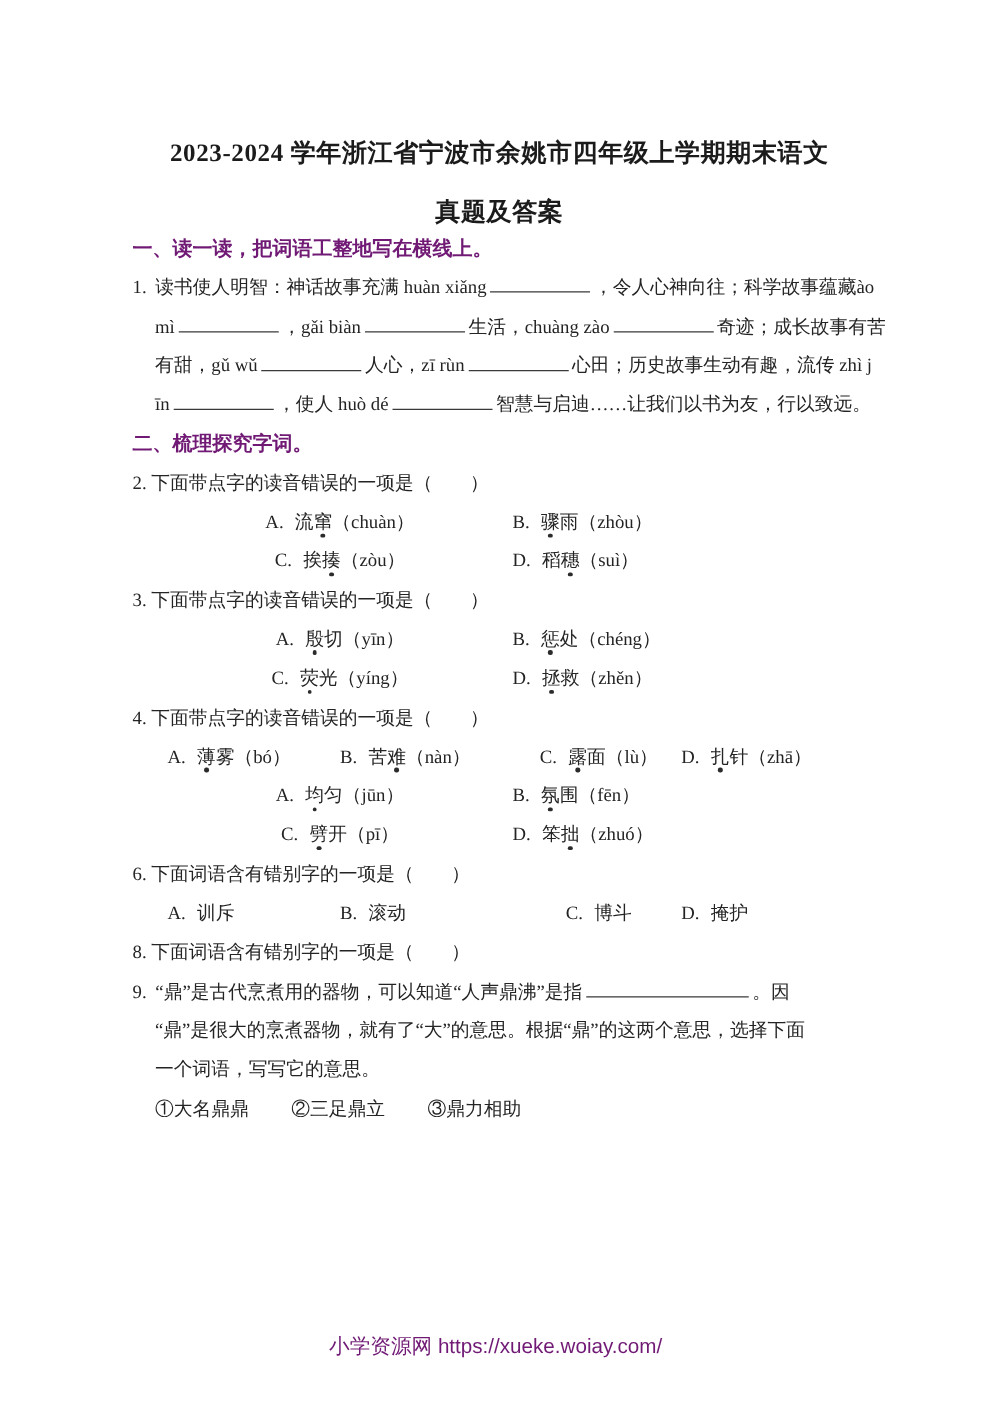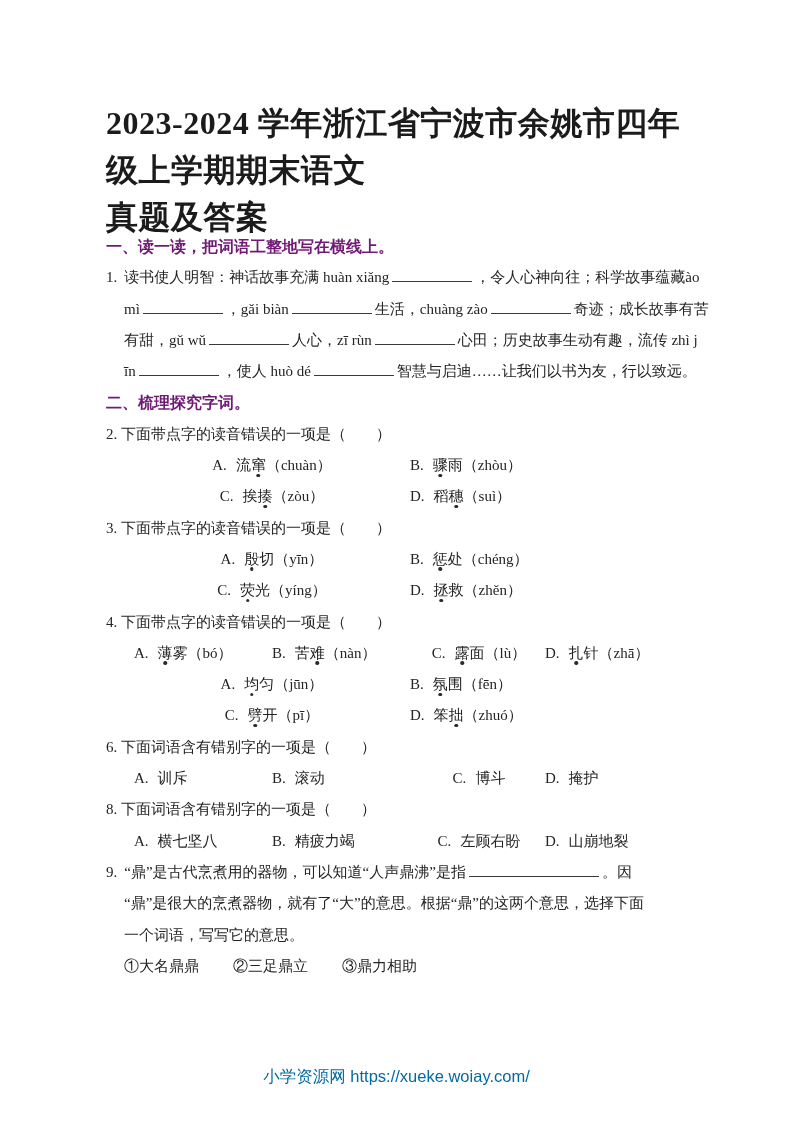--- a/index.html
+++ b/index.html
@@ -7,23 +7,23 @@
   body {
     width: 793px; height: 1122px;
     background: #ffffff;
     font-family: "Liberation Serif", "DejaVu Serif", serif;
     color: #242424;
     position: relative;
     overflow: hidden;
   }
   .doc { padding: 100px 100px 0 106px; }
   .title {
-    text-align: left;
+    text-align: center;
     font-weight: bold;
-    font-size: 32px;
+    font-size: 20px;
     line-height: 47px;
     color: #1b1b1b;
     letter-spacing: 0.5px;
   }
   .content {
     margin-top: -10px;
     font-size: 15px;
     line-height: 31.3px;
     white-space: nowrap;
   }
@@ -57,21 +57,21 @@
     border-radius: 50%;
     background: #2b2b2b;
   }
   .q9items span { margin-right: 34px; }
   .footer {
     position: absolute;
     left: 0; right: 0; top: 1066px;
     text-align: center;
     font-family: "Liberation Sans", "DejaVu Sans", sans-serif;
     font-size: 16.5px;
-    color: #0369a1;
+    color: #701a75;
   }
 </style>
 </head>
 <body>
 
 <div class="doc">
   <div class="title">
     <div>2023-2024 学年浙江省宁波市余姚市四年级上学期期末语文</div>
     <div>真题及答案</div>
   </div>
@@ -150,26 +150,20 @@
       <div class="optrow row4">
         <div class="opt"><span class="olabel">A.</span><span>训斥</span></div>
         <div class="opt"><span class="olabel">B.</span><span>滚动</span></div>
         <div class="opt"><span class="olabel">C.</span><span>博斗</span></div>
         <div class="opt"><span class="olabel">D.</span><span>掩护</span></div>
       </div>
     </div>
 
     <div>
       <div class="qstem">8. 下面词语含有错别字的一项是（　　）</div>
-      <div class="optrow row4">
-        <div class="opt"><span class="olabel">A.</span><span>横七坚八</span></div>
-        <div class="opt"><span class="olabel">B.</span><span>精疲力竭</span></div>
-        <div class="opt"><span class="olabel">C.</span><span>左顾右盼</span></div>
-        <div class="opt"><span class="olabel">D.</span><span>山崩地裂</span></div>
-      </div>
     </div>
 
     <div>
       <div class="pline first">
         <span class="qnum">9.</span><span>“鼎”是古代烹煮用的器物，可以知道“人声鼎沸”是指</span><span class="blank long"></span><span>。因</span>
       </div>
       <div class="pline">“鼎”是很大的烹煮器物，就有了“大”的意思。根据“鼎”的这两个意思，选择下面</div>
       <div class="pline">一个词语，写写它的意思。</div>
       <div class="pline q9items">
         <span>①大名鼎鼎</span><span>②三足鼎立</span><span>③鼎力相助</span>

